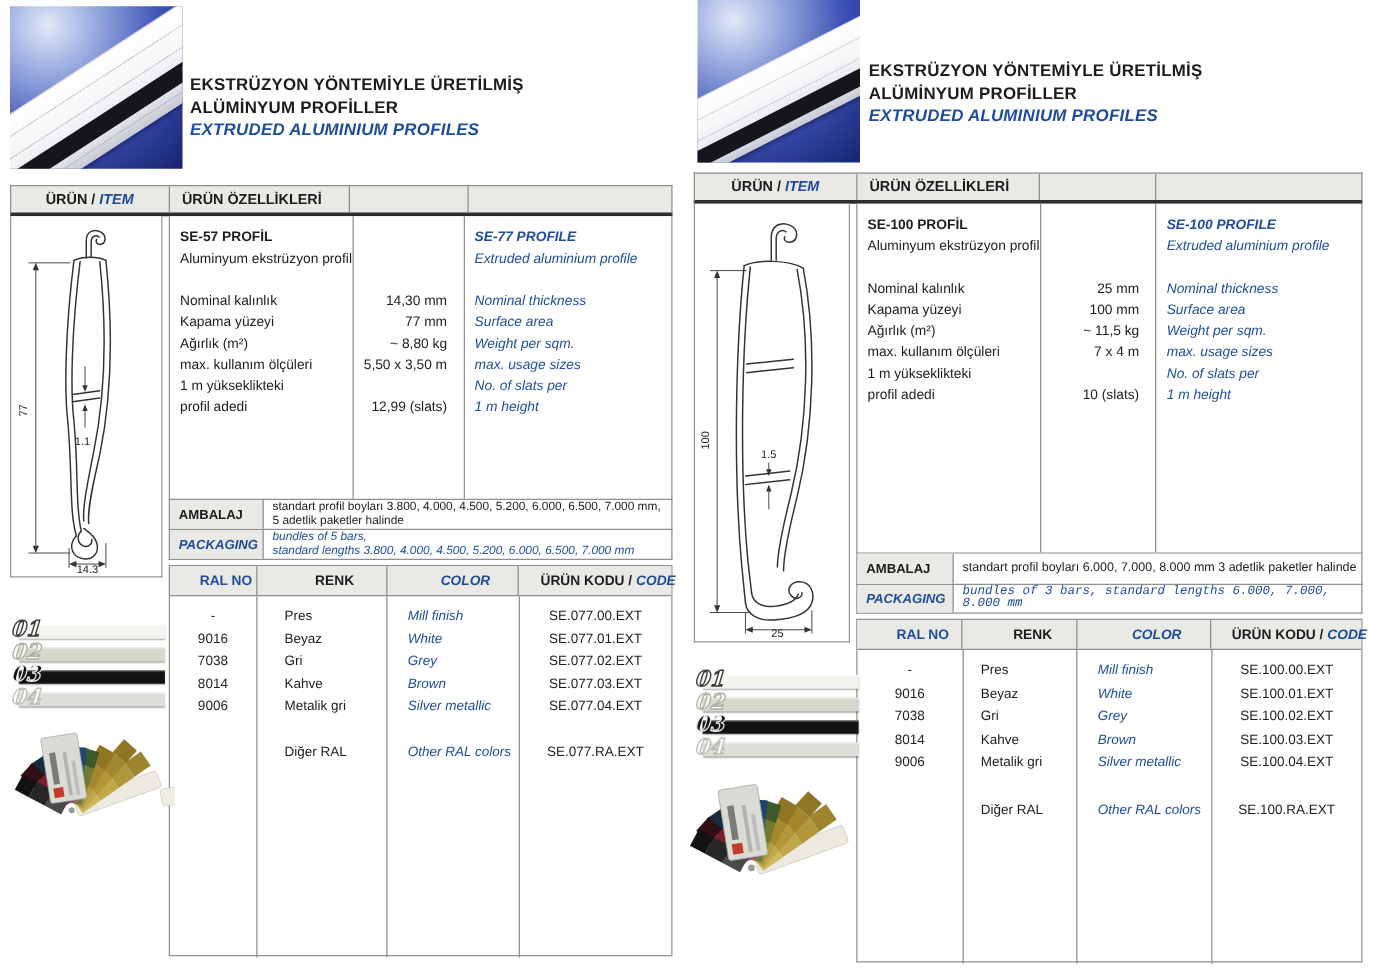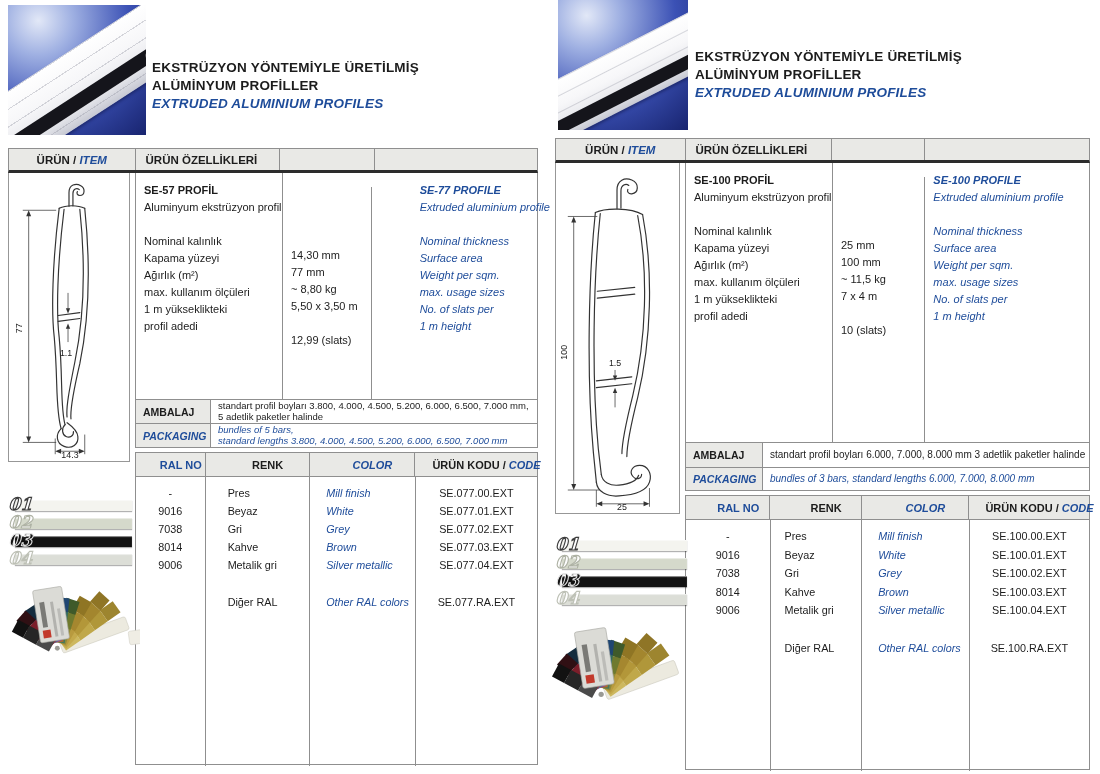--- a/index.html
+++ b/index.html
@@ -40,21 +40,21 @@
   
   .drawbox{border:1px solid #979797;border-top:none;background:#fff;}
   .drawbox svg{display:block;width:100%;height:100%;}
   .dimtext{font-family:"Liberation Sans",sans-serif;font-size:9px;fill:#222;}
 
   
   .spec{display:flex;border:1px solid #8f8f8f;border-top:none;background:#fff;}
   .spec-col{box-sizing:border-box;border-right:1px solid #8f8f8f;padding:9px 6px 0 8px;}
   .spec-col:last-child{border-right:none;}
   .ln{font-size:11px;line-height:17px;height:17px;white-space:nowrap;}
-  .spec-col.val{text-align:left;padding-right:13px;margin-top:14px;}
+  .spec-col.val{text-align:right;padding-right:13px;}
   .spec-col.en .ln{color:#1e4c9a;font-style:italic;}
 
   
   .pkgrow{display:flex;border:1px solid #8f8f8f;border-top:none;background:#fff;}
   .pkglabel{box-sizing:border-box;border-right:1px solid #8f8f8f;background:#e9e9e6;
      font-size:10.5px;font-weight:bold;display:flex;align-items:center;padding-left:7px;white-space:nowrap;}
   .pkgtext{flex:1;display:flex;flex-direction:column;justify-content:center;
      padding-left:7px;font-size:9.5px;line-height:10.5px;}
   .pkgrow.en .pkglabel,.pkgrow.en .pkgtext{color:#1e4c9a;font-style:italic;}
 
@@ -174,21 +174,21 @@
         <div class="ln"></div>
           <div class="ln"></div>
           <div class="ln"></div>
         <div class="ln">14,30 mm</div>
         <div class="ln">77 mm</div>
         <div class="ln">~ 8,80 kg</div>
         <div class="ln">5,50 x 3,50 m</div>
         <div class="ln"></div>
         <div class="ln">12,99 (slats)</div>
       </div>
-      <div class="spec-col en" style="width:167px;margin-left:40px;">
+      <div class="spec-col en" style="width:167px;">
         <div class="ln b">SE-77 PROFILE</div>
         <div class="ln">Extruded aluminium profile</div>
         <div class="ln"></div>
         <div class="ln">Nominal thickness</div>
         <div class="ln">Surface area</div>
         <div class="ln">Weight per sqm.</div>
         <div class="ln">max. usage sizes</div>
         <div class="ln">No. of slats per</div>
         <div class="ln">1 m height</div>
       </div>
@@ -450,21 +450,21 @@
 
     <div class="abs pkgrow" style="left:685px;top:443px;width:405px;height:25px;">
       <div class="pkglabel" style="width:77px;">AMBALAJ</div>
       <div class="pkgtext" style="font-size:10px;">
         <div>standart profil boyları 6.000, 7.000, 8.000 mm 3 adetlik paketler halinde</div>
         <div></div>
       </div>
     </div>
     <div class="abs pkgrow en" style="left:685px;top:468px;width:405px;height:23px;">
       <div class="pkglabel" style="width:77px;">PACKAGING</div>
-      <div class="pkgtext" style="font-size:10px;">
+      <div class="pkgtext" style="font-size:10px;font-family:Liberation Mono, monospace;">
         <div>bundles of 3 bars, standard lengths 6.000, 7.000, 8.000 mm</div>
         <div></div>
       </div>
     </div>
 
     <div class="abs ral" style="left:685px;top:495px;width:405px;height:275px;">
       <div class="ral-head" style="height:23px;">
         <div class="rh blue" style="width:85px;">RAL NO</div>
         <div class="rh" style="width:92px;">RENK</div>
         <div class="rh blue i" style="width:108px;">COLOR</div>

